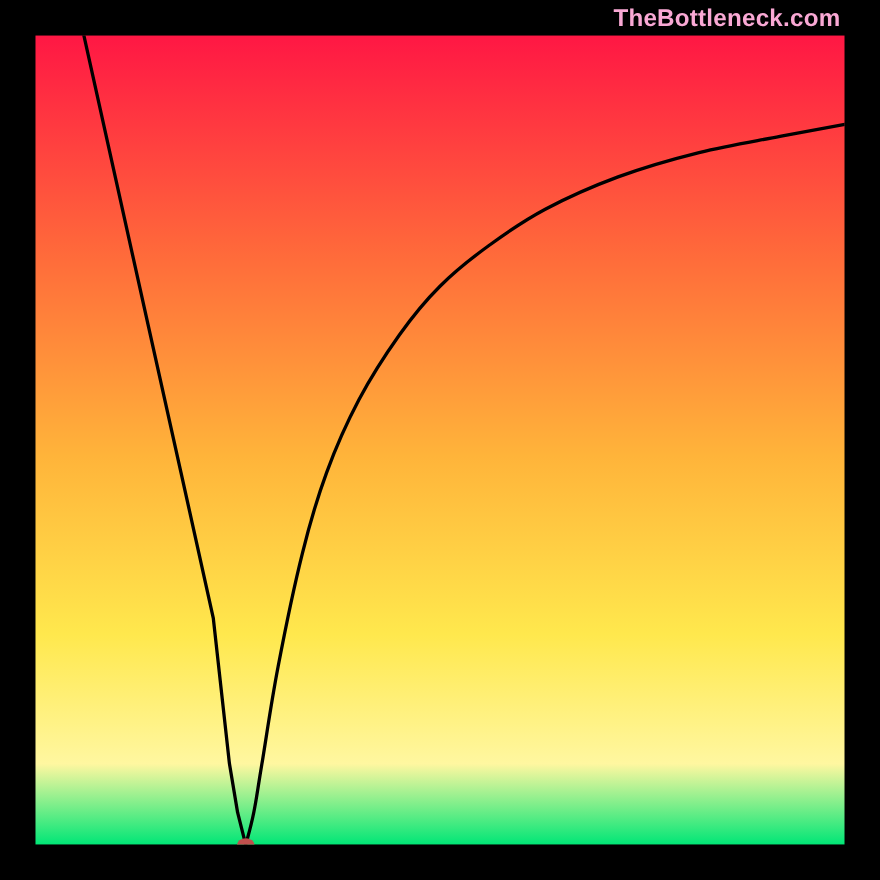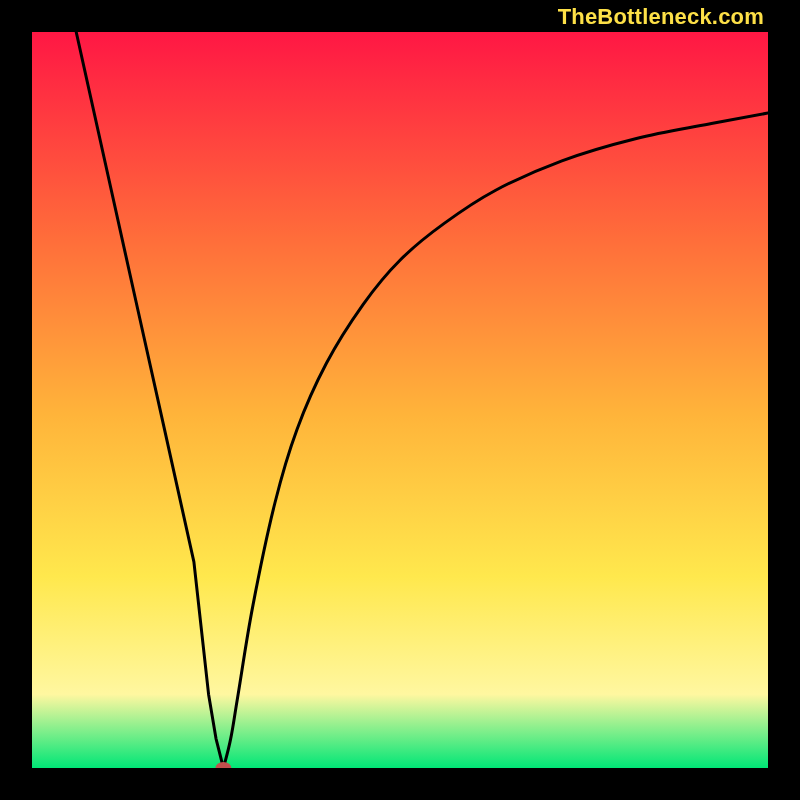--- a/index.html
+++ b/index.html
@@ -26,21 +26,21 @@
     height: 736px;
     overflow: hidden;
   }
   .watermark {
     position: absolute;
     top: 4px;
     right: 36px;
     font-family: Arial, Helvetica, sans-serif;
     font-size: 22px;
     font-weight: 600;
-    color: #fde047;
+    color: #f9a8d4;
     letter-spacing: 0.2px;
   }
 </style>
 </head>
 <body>
 
 <div class="frame">
 
   <div class="watermark">TheBottleneck.com</div>
 

